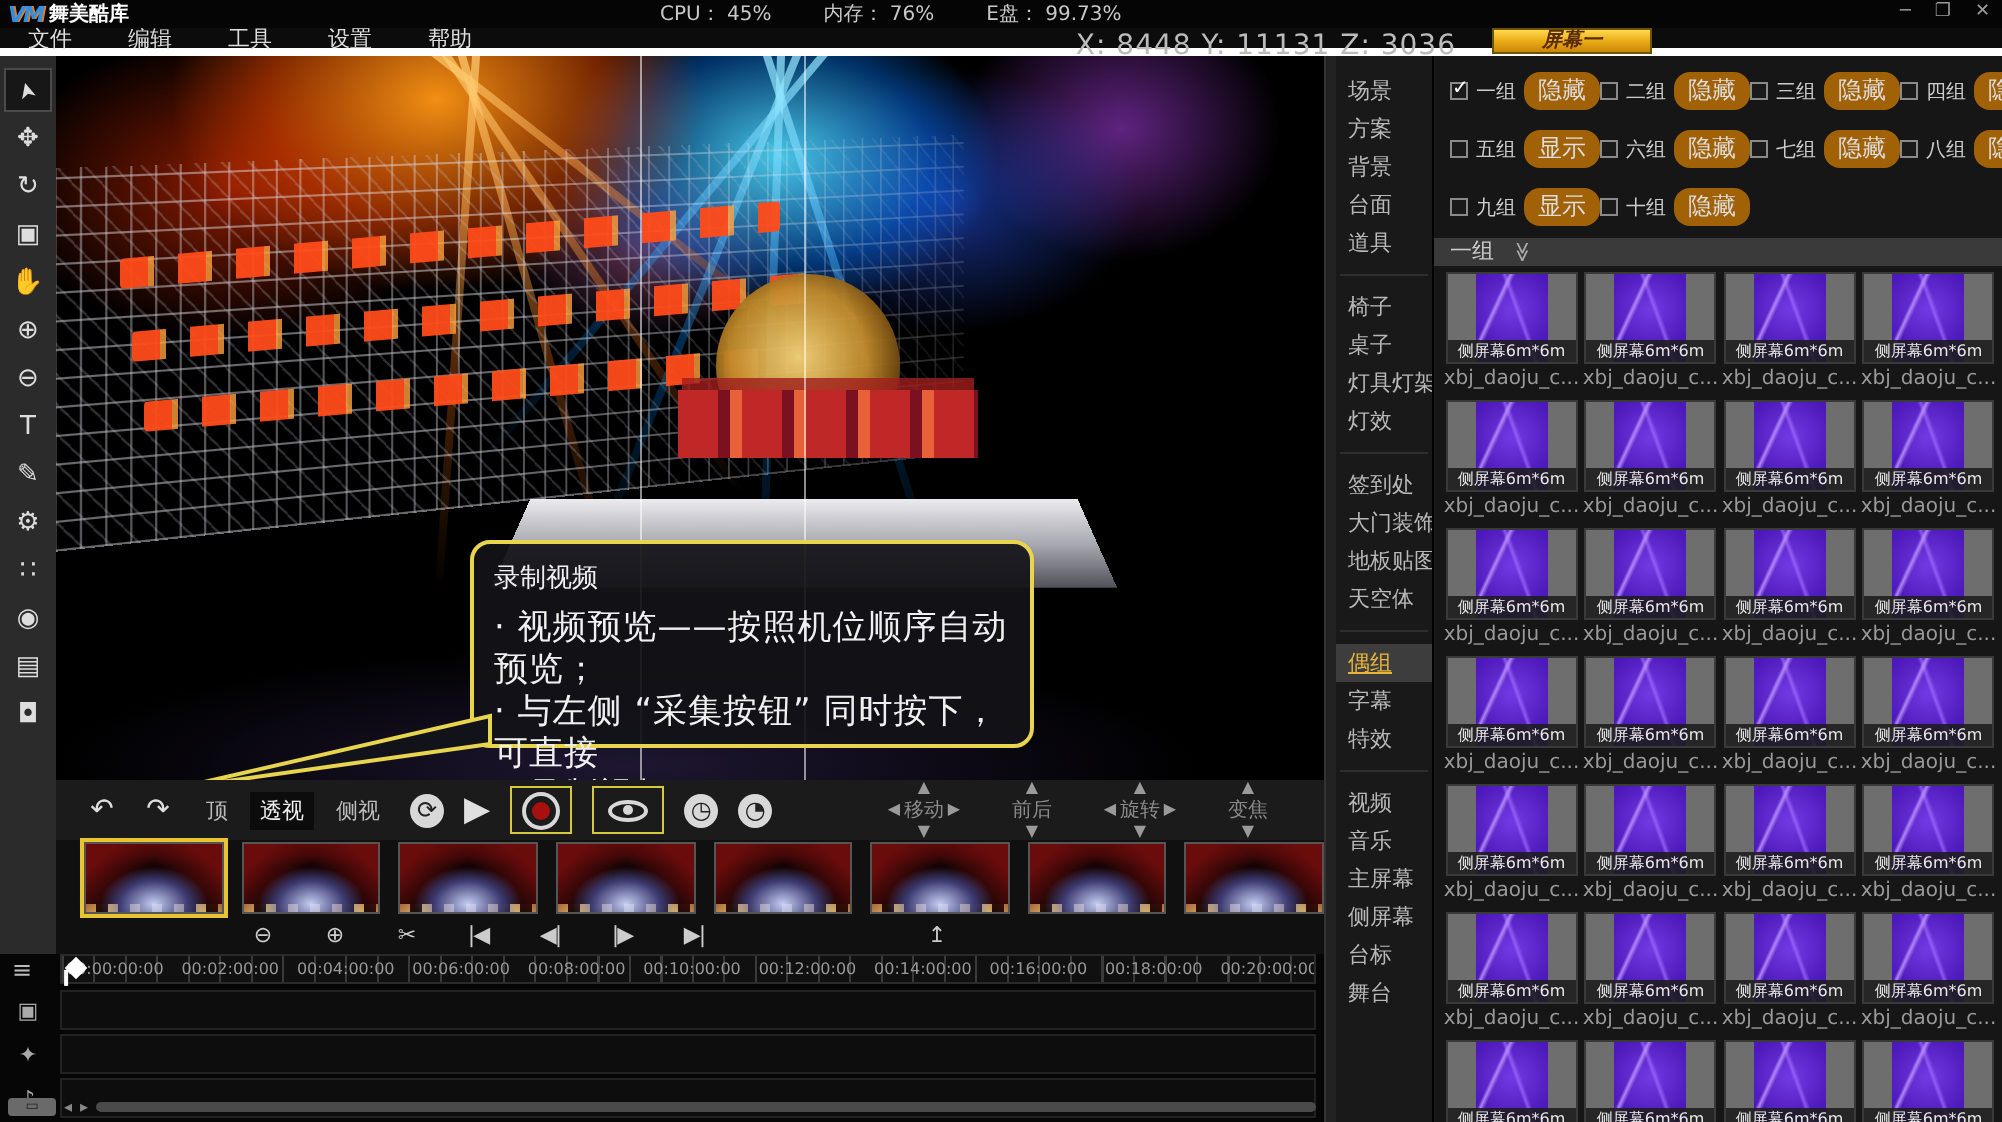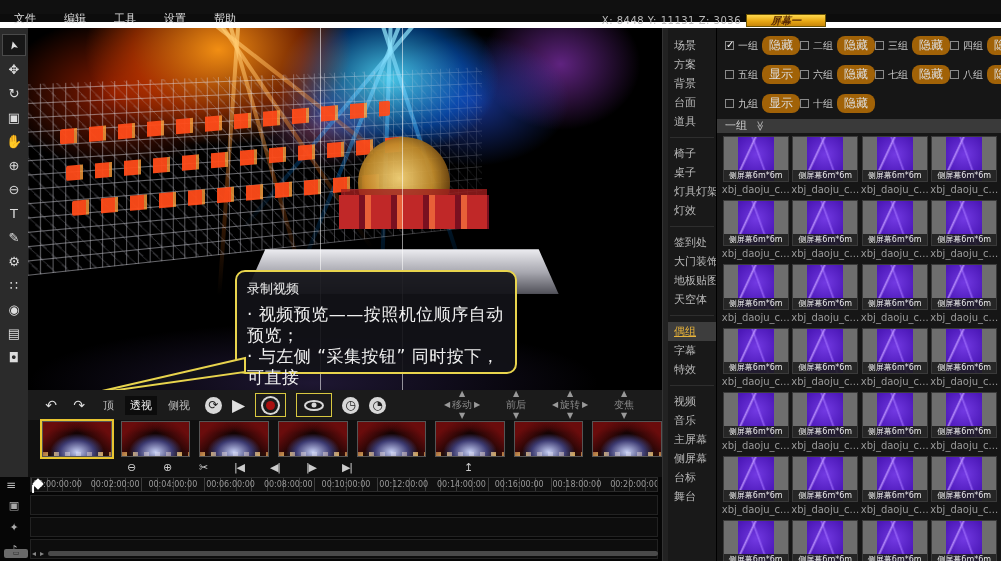--- a/index.html
+++ b/index.html
@@ -13,23 +13,23 @@
   .logo { display:flex; align-items:center; gap:3px; padding-left:4px; width:120px; }
   .logo-mark { font-weight:bold; font-style:italic; font-size:11px; color:#2f8fe8;
     text-shadow:1px 0 0 #e87b1a; letter-spacing:-1px; }
   .logo-name { color:#fff; font-weight:bold; font-size:10px; }
   .sysstats { display:flex; gap:26px; margin-left:210px; color:#c8c8c8; }
   .winctrl { position:absolute; right:6px; top:1px; display:flex; gap:12px; color:#9a9a9a; font-size:9px; }
   .winctrl span { cursor:default; }
 
   
   .menubar { position:absolute; left:0; top:14px; right:0; height:14px; background:#0c0c0c;
-    border-bottom:6px solid #ffffff; display:flex; align-items:center; font-size:11px; color:#ddd; }
+    border-bottom:4px solid #ffffff; display:flex; align-items:center; font-size:11px; color:#ddd; }
   .menubar .menu-item { padding:0 14px; }
-  .coords { position:absolute; right:260px; top:1px; font-size:10px; color:#bbb; letter-spacing:.5px; }
+  .coords { position:absolute; right:273px; top:1px; font-size:14px; color:#bbb; letter-spacing:.5px; }
   .screen-btn { position:absolute; right:175px; top:0; width:80px; height:13px;
     background:linear-gradient(#ffd94e,#e8a814 55%,#c8860a); border:1px solid #6b5405;
     color:#5a2c05; font-weight:bold; font-style:italic; font-size:10px; text-align:center; line-height:12px; }
 
   
   .ltoolbar { position:absolute; left:0; top:28px; width:28px; bottom:0; background:#2b2b2b;
     display:flex; flex-direction:column; align-items:center; padding-top:6px; gap:2px; }
   .tool { width:24px; height:22px; display:flex; align-items:center; justify-content:center;
     color:#ddd; font-size:13px; }
   .tool.selected { background:#171717; border:1px solid #4a4a4a; }
@@ -175,20 +175,37 @@
       radial-gradient(circle at 50% 40%, rgba(140,80,255,.6), transparent 70%); }
   .card-caption { position:absolute; bottom:0; left:0; right:0; background:rgba(28,28,28,.88);
     color:#e8e8e8; font-size:8px; text-align:center; line-height:11px; white-space:nowrap; overflow:hidden; }
   .card-file { font-size:10px; color:#999; margin-top:2px; line-height:11px; white-space:nowrap; }
 </style>
 </head>
 <body>
 
 <div class="app">
 
+  <div class="titlebar">
+    <div class="logo">
+      <span class="logo-mark">VM</span>
+      <span class="logo-name">舞美酷库</span>
+    </div>
+    <div class="sysstats">
+      <span>CPU： 45%</span>
+      <span>内存： 76%</span>
+      <span>E盘： 99.73%</span>
+    </div>
+    <div class="winctrl">
+
+    <span>─</span>
+        <span>❐</span>
+        <span>✕</span>
+      </div>
+  </div>
 
   <div class="menubar">
     <div style="display:flex">
 
     <span class="menu-item">文件</span>
         <span class="menu-item">编辑</span>
         <span class="menu-item">工具</span>
         <span class="menu-item">设置</span>
         <span class="menu-item">帮助</span>
       </div>

